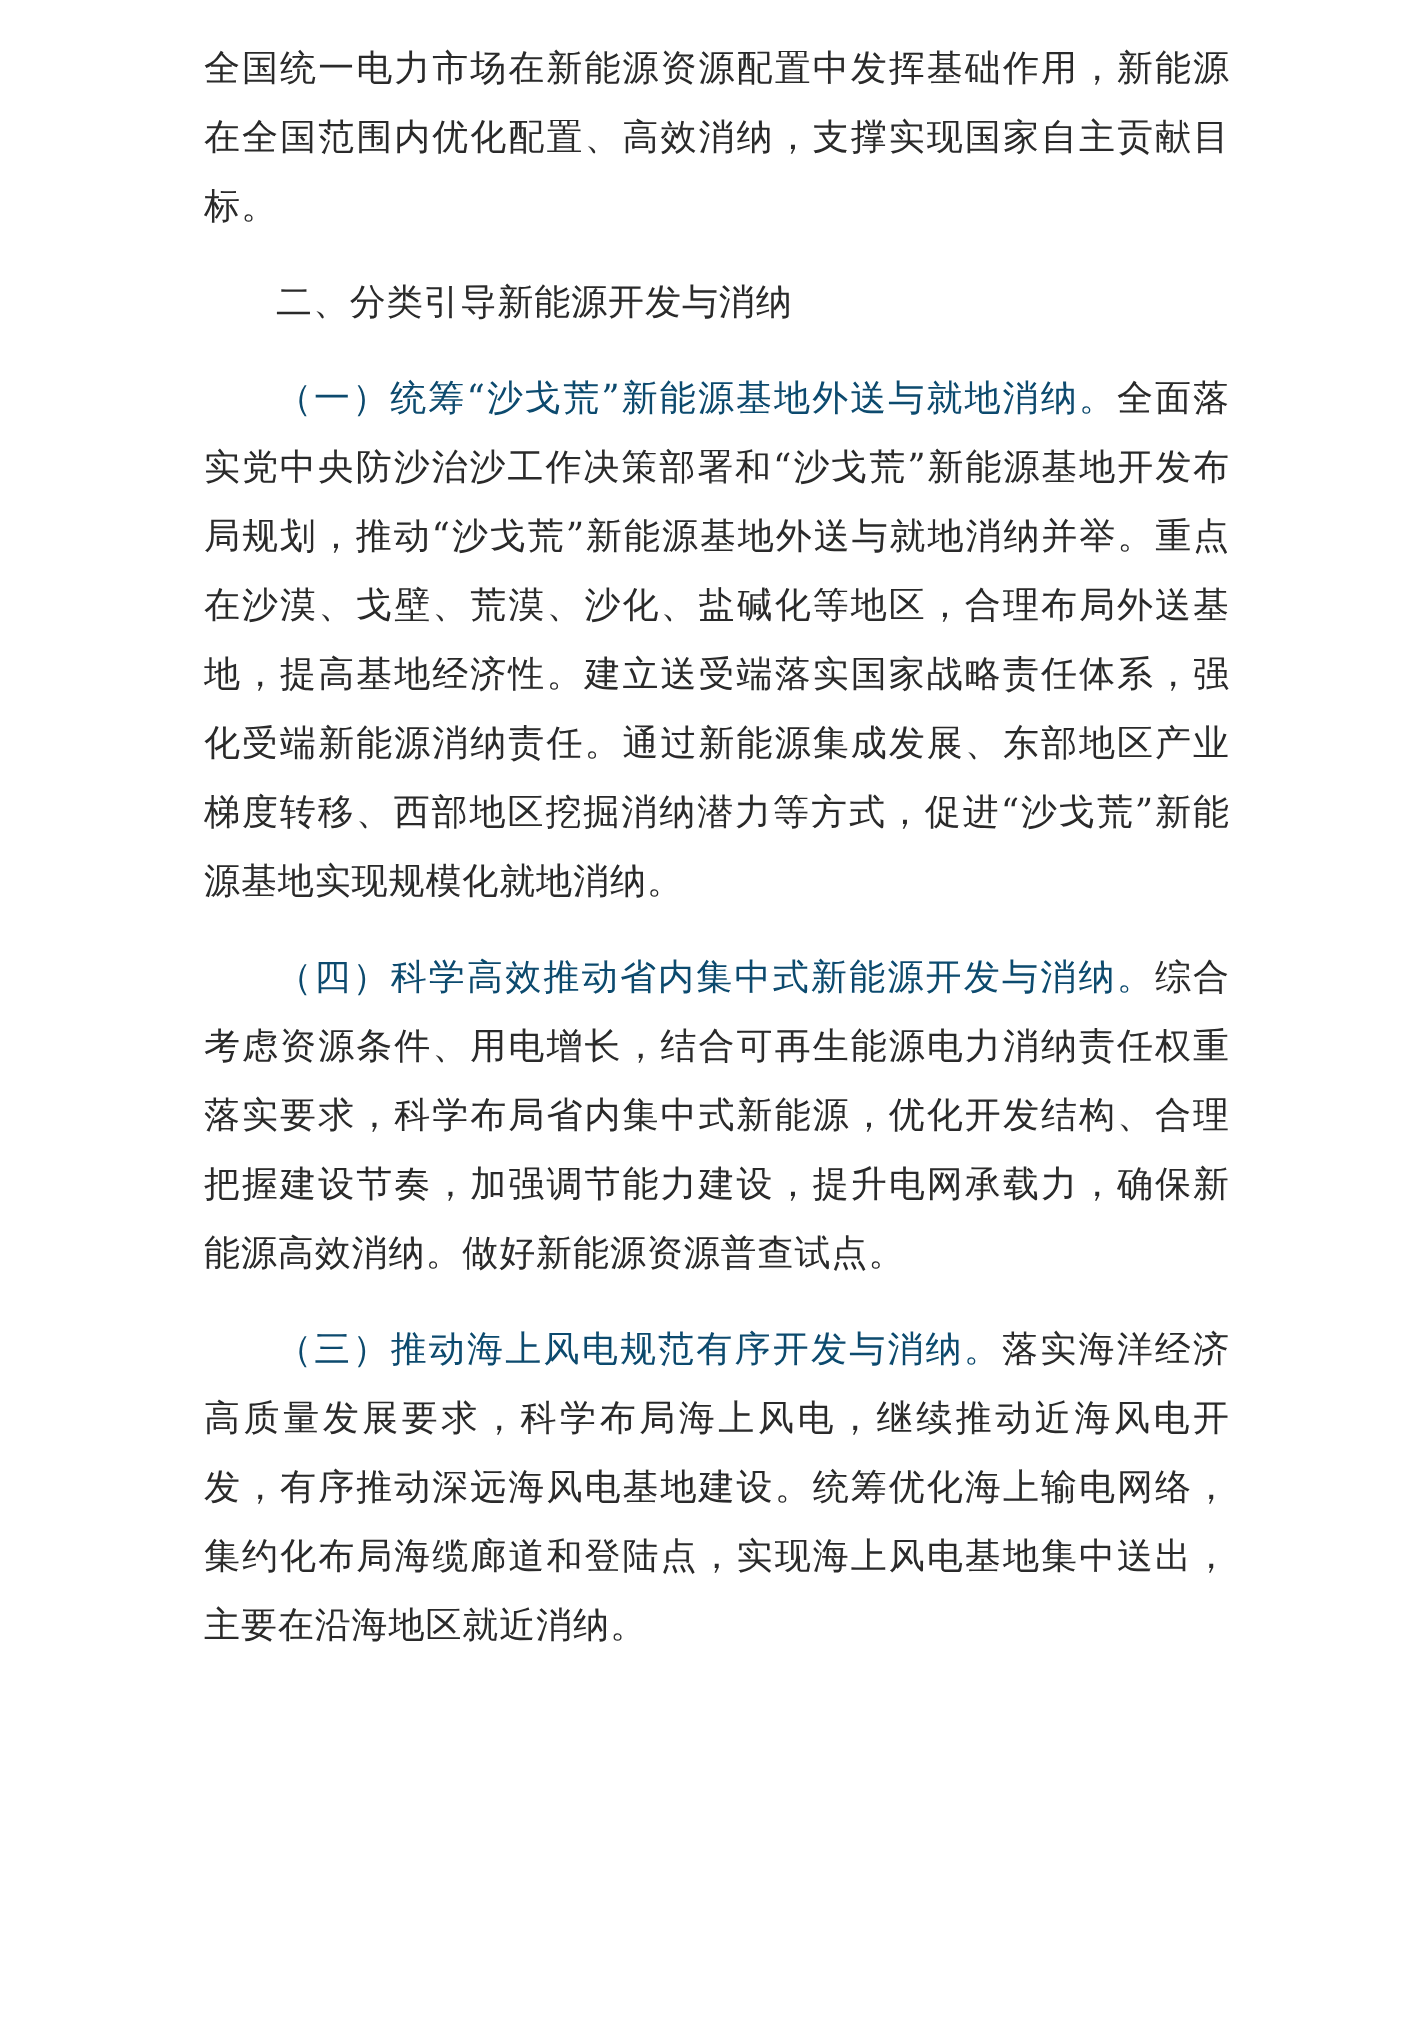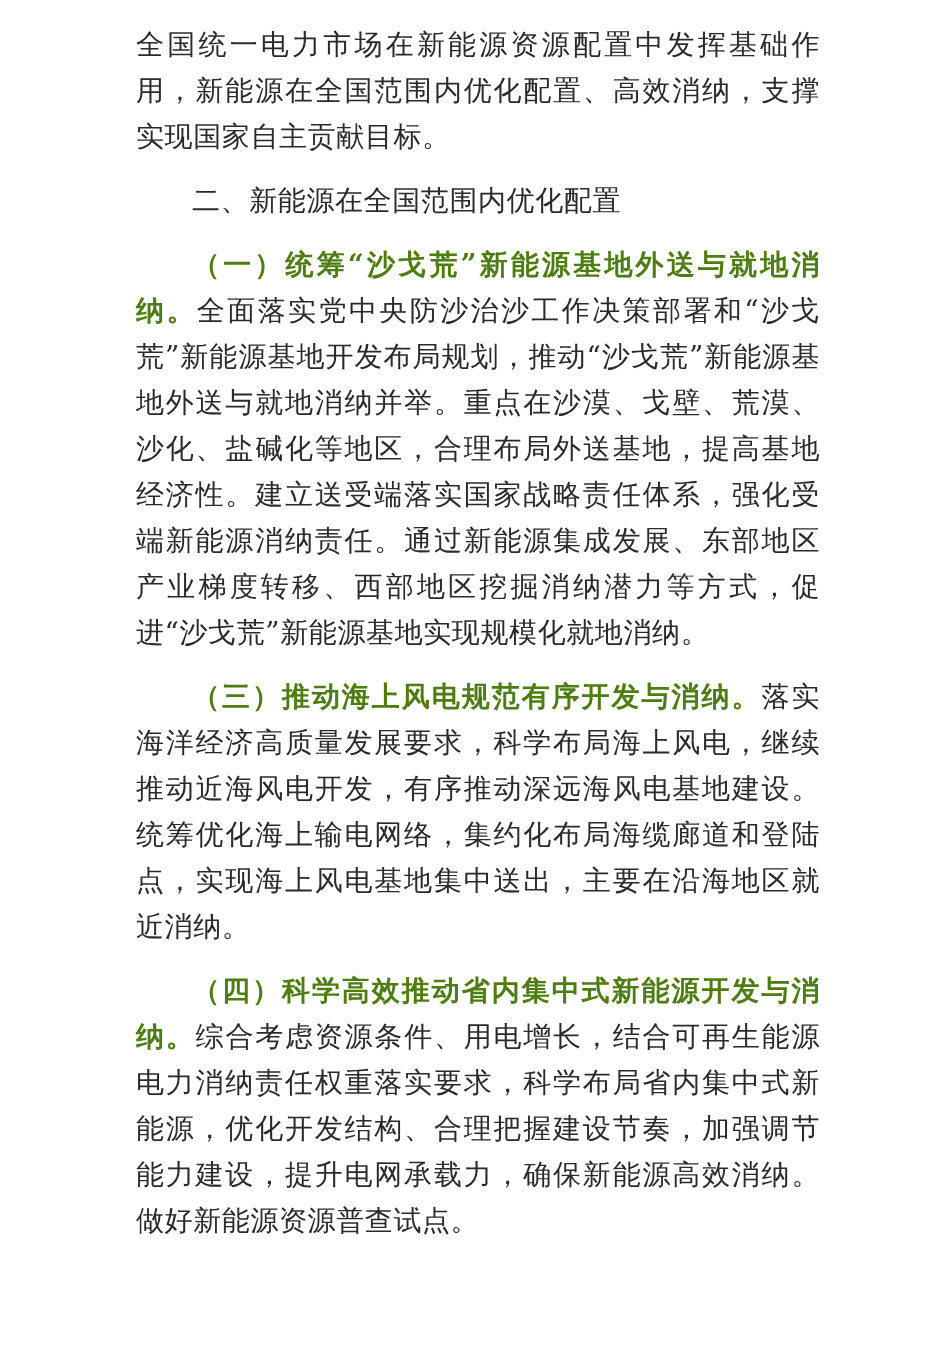--- a/index.html
+++ b/index.html
@@ -1,46 +1,46 @@
 <!DOCTYPE html>
 <html><head>
 <meta charset="utf-8">
 <style>
   html, body { margin: 0; padding: 0; background: #ffffff; }
   body { width: 950px; height: 1345px; position: relative; overflow: hidden; }
   .page {
     position: absolute; left: 136px; top: 22px; width: 684px;
     font-family: "DejaVu Serif", "Liberation Serif", serif;
-    font-size: 28px; color: #2a2a2a;
+    font-size: 24px; color: #2a2a2a;
     line-height: 46px; letter-spacing: 0.6px;
     text-align: justify; text-justify: inter-character;
   }
   .para { margin: 0; }
   .indent { text-indent: 2em; }
   .gap { margin-top: 18px; }
-  .lead { font-weight: bold; color: #4d7c0f; }
+  .lead { font-weight: normal; color: #0c4a6e; }
   .heading2 { margin-top: 18px; }
 </style>
 </head>
 <body>
 
 <div class="page">
   <p class="para">
     <span>全国统一电力市场在新能源资源配置中发挥基础作用，新能源在全国范围内优化配置、高效消纳，支撑实现国家自主贡献目标。</span>
   </p>
 
   <p class="para indent heading2">
-    <span>二、新能源在全国范围内优化配置</span>
+    <span>二、分类引导新能源开发与消纳</span>
   </p>
 
   <p class="para indent gap">
     <span class="lead">（一）统筹“沙戈荒”新能源基地外送与就地消纳。</span><span>全面落实党中央防沙治沙工作决策部署和“沙戈荒”新能源基地开发布局规划，推动“沙戈荒”新能源基地外送与就地消纳并举。重点在沙漠、戈壁、荒漠、沙化、盐碱化等地区，合理布局外送基地，提高基地经济性。建立送受端落实国家战略责任体系，强化受端新能源消纳责任。通过新能源集成发展、东部地区产业梯度转移、西部地区挖掘消纳潜力等方式，促进“沙戈荒”新能源基地实现规模化就地消纳。</span>
   </p>
 
 
   <p class="para indent gap">
-    <span class="lead">（三）推动海上风电规范有序开发与消纳。</span><span>落实海洋经济高质量发展要求，科学布局海上风电，继续推动近海风电开发，有序推动深远海风电基地建设。统筹优化海上输电网络，集约化布局海缆廊道和登陆点，实现海上风电基地集中送出，主要在沿海地区就近消纳。</span>
+    <span class="lead">（四）科学高效推动省内集中式新能源开发与消纳。</span><span>综合考虑资源条件、用电增长，结合可再生能源电力消纳责任权重落实要求，科学布局省内集中式新能源，优化开发结构、合理把握建设节奏，加强调节能力建设，提升电网承载力，确保新能源高效消纳。做好新能源资源普查试点。</span>
   </p>
 
   <p class="para indent gap">
-    <span class="lead">（四）科学高效推动省内集中式新能源开发与消纳。</span><span>综合考虑资源条件、用电增长，结合可再生能源电力消纳责任权重落实要求，科学布局省内集中式新能源，优化开发结构、合理把握建设节奏，加强调节能力建设，提升电网承载力，确保新能源高效消纳。做好新能源资源普查试点。</span>
+    <span class="lead">（三）推动海上风电规范有序开发与消纳。</span><span>落实海洋经济高质量发展要求，科学布局海上风电，继续推动近海风电开发，有序推动深远海风电基地建设。统筹优化海上输电网络，集约化布局海缆廊道和登陆点，实现海上风电基地集中送出，主要在沿海地区就近消纳。</span>
   </p>
 </div>
 
 </body></html>

